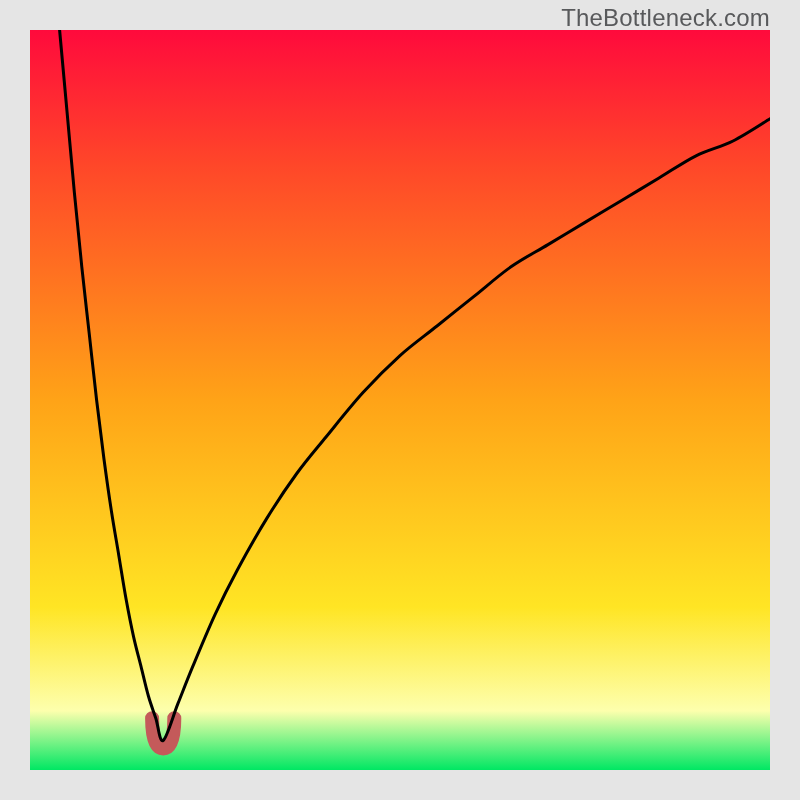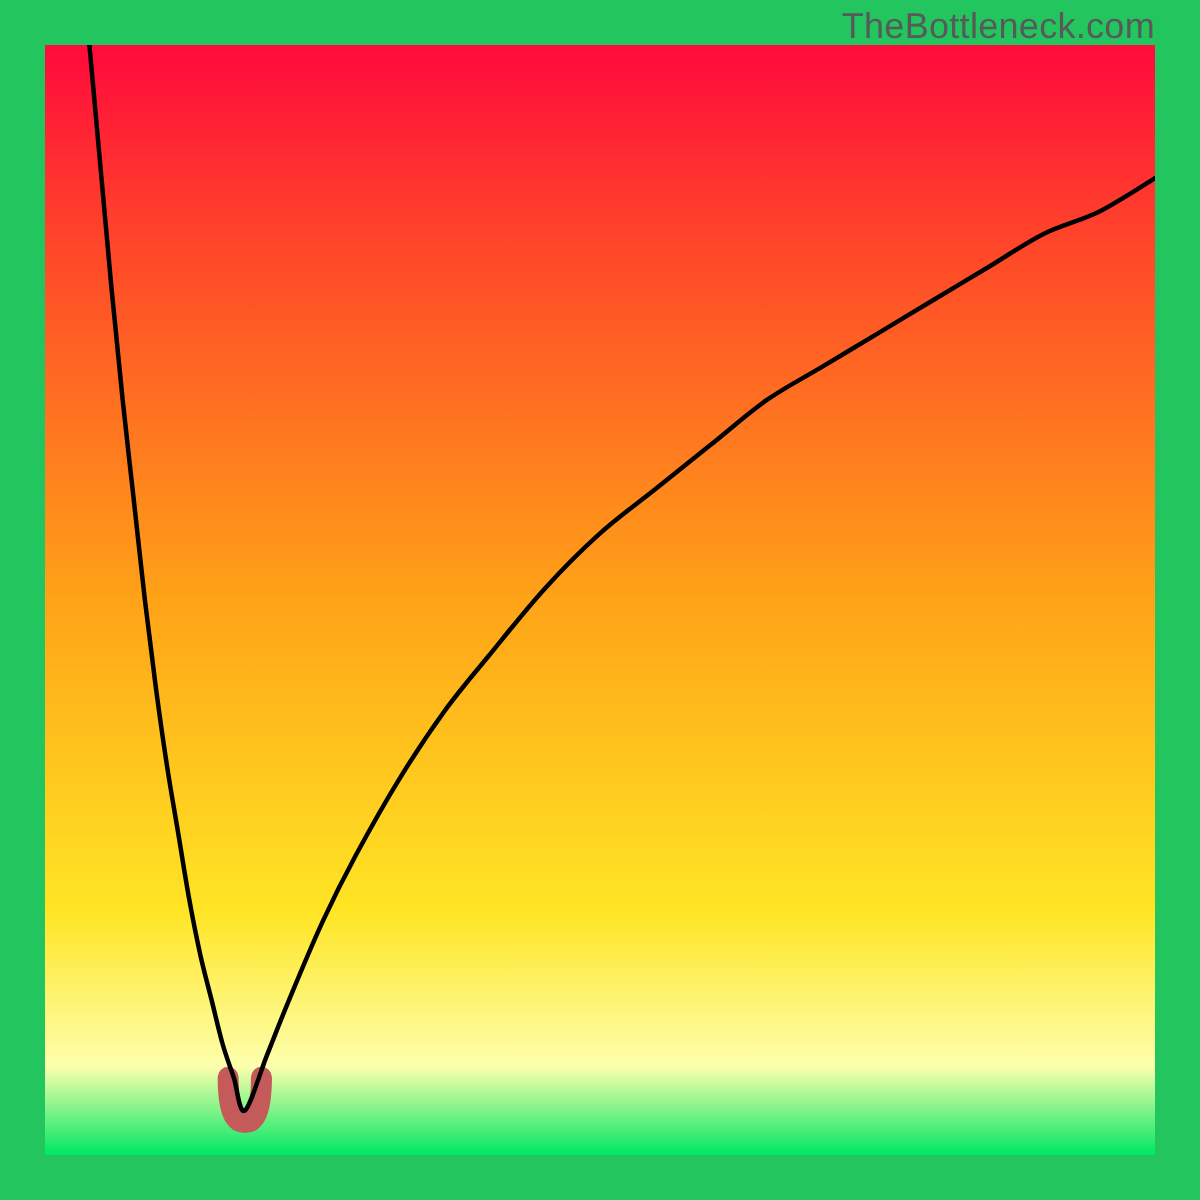--- a/index.html
+++ b/index.html
@@ -8,21 +8,21 @@
     width: 800px;
     height: 800px;
     overflow: hidden;
     background: #000;
     font-family: Arial, Helvetica, sans-serif;
   }
   .frame {
     position: absolute;
     top: 0; left: 0;
     width: 800px; height: 800px;
-    background: #22c55e;
+    background: #e5e5e5;
   }
   .plot {
     position: absolute;
     top: 30px;
     left: 30px;
     width: 740px;
     height: 740px;
     overflow: hidden;
   }
   .watermark {

